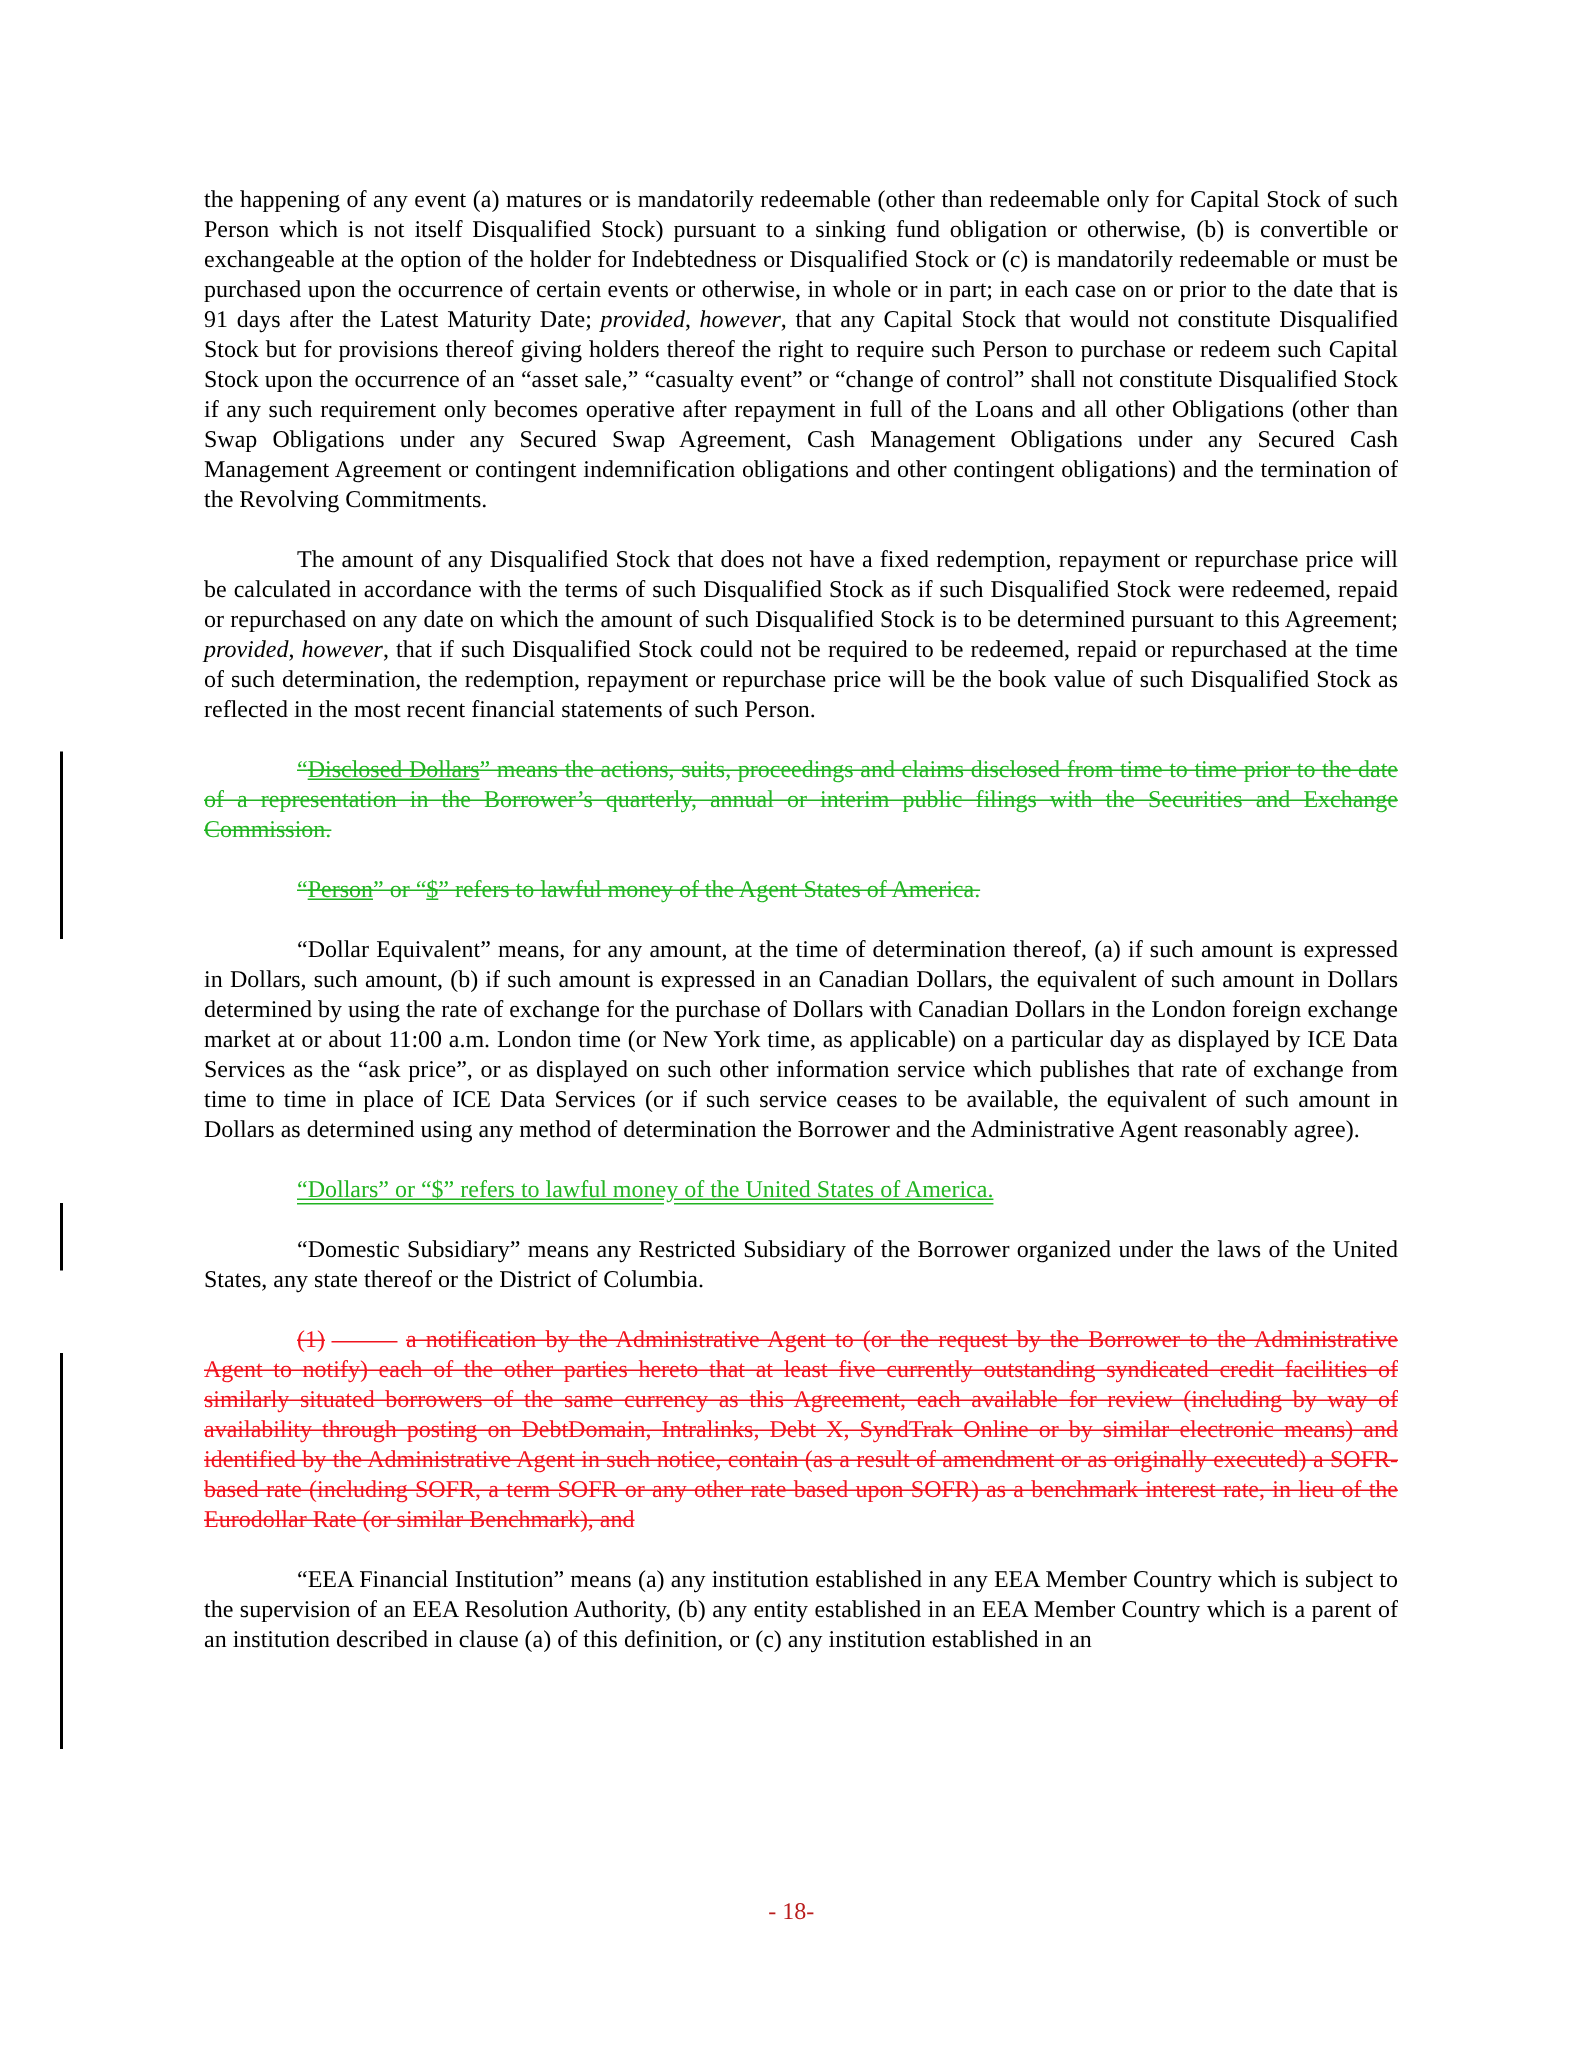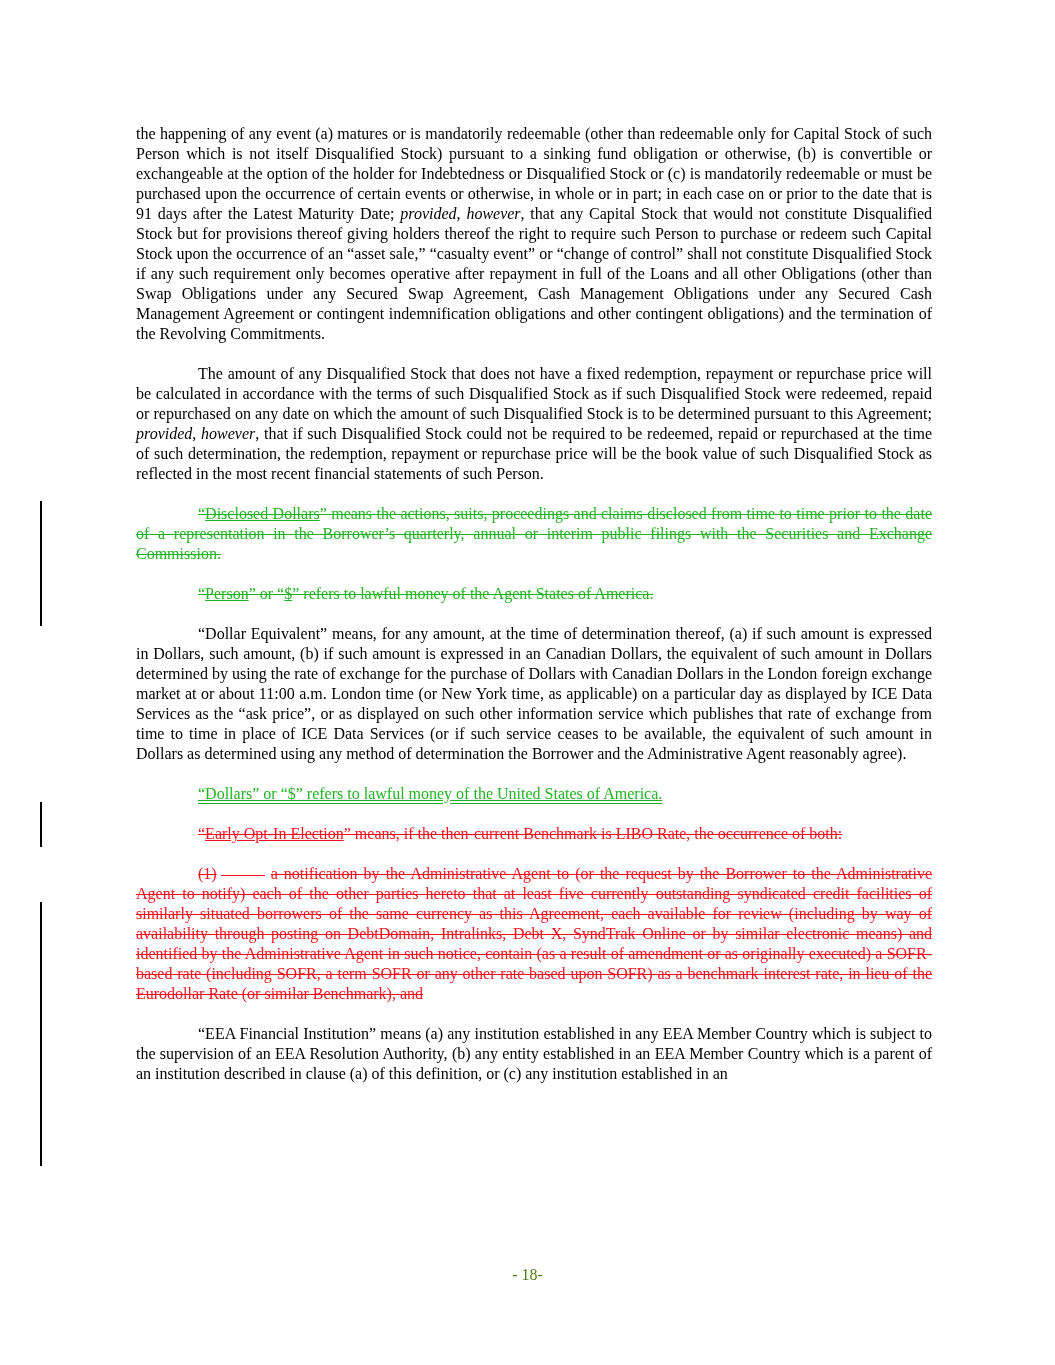--- a/index.html
+++ b/index.html
@@ -15,21 +15,21 @@
     i { font-style: italic; }
     .del-green { color: #22b322; text-decoration: line-through; text-decoration-color: #22b322; }
     .del-green .term { text-decoration: underline line-through; }
     .ins-green { color: #22b322; text-decoration: underline double; text-decoration-color: #22b322; }
     .del-red { color: #f0141e; text-decoration: line-through; text-decoration-color: #f0141e; }
     .del-red .term { text-decoration: underline line-through; }
     .tabrule { display: inline-block; width: 44px; border-top: 1px solid #f0141e; vertical-align: middle; margin: 0 6px 0 4px; text-indent: 0; }
     .changebar { position: absolute; left: 40px; width: 2px; background: #000; }
     .footer {
       position: absolute; left: 0; width: 1055px; top: 1266px; text-align: center;
-      font-family: "Liberation Serif", serif; font-size: 16px; color: #4d7c0f;
+      font-family: "Liberation Serif", serif; font-size: 16px; color: #b91c1c;
     }
   </style>
 </head>
 <body>
 
 <div class="changebar" style="top:501px;height:125px;"></div>
 <div class="changebar" style="top:802px;height:45px;"></div>
 <div class="changebar" style="top:902px;height:264px;"></div>
 
 <div class="page">
@@ -39,22 +39,22 @@
   <p class="para indent"><span>The amount of any Disqualified Stock that does not have a fixed redemption, repayment or repurchase price will be calculated in accordance with the terms of such Disqualified Stock as if such Disqualified Stock were redeemed, repaid or repurchased on any date on which the amount of such Disqualified Stock is to be determined pursuant to this Agreement; </span><i>provided</i><span>, </span><i>however</i><span>, that if such Disqualified Stock could not be required to be redeemed, repaid or repurchased at the time of such determination, the redemption, repayment or repurchase price will be the book value of such Disqualified Stock as reflected in the most recent financial statements of such Person.</span></p>
 
   <p class="para indent del-green"><span>“</span><span class="term">Disclosed Dollars</span><span>” means the actions, suits, proceedings and claims disclosed from time to time prior to the date of a representation in the Borrower’s quarterly, annual or interim public filings with the Securities and Exchange Commission.</span></p>
 
   <p class="para indent del-green"><span>“</span><span class="term">Person</span><span>” or “</span><span class="term">$</span><span>” refers to lawful money of the Agent States of America.</span></p>
 
   <p class="para indent"><span>“</span><span class="u">Dollar Equivalent</span><span>” means, for any amount, at the time of determination thereof, (a) if such amount is expressed in Dollars, such amount, (b) if such amount is expressed in an Canadian Dollars, the equivalent of such amount in Dollars determined by using the rate of exchange for the purchase of Dollars with Canadian Dollars in the London foreign exchange market at or about 11:00 a.m. London time (or New York time, as applicable) on a particular day as displayed by ICE Data Services as the “ask price”, or as displayed on such other information service which publishes that rate of exchange from time to time in place of ICE Data Services (or if such service ceases to be available, the equivalent of such amount in Dollars as determined using any method of determination the Borrower and the Administrative Agent reasonably agree).</span></p>
 
   <p class="para indent"><span class="ins-green">“Dollars” or “$” refers to lawful money of the United States of America.</span></p>
 
+  <p class="para indent"><span>“</span><span class="u">Domestic Subsidiary</span><span>” means any Restricted Subsidiary of the Borrower organized under the laws of the United States, any state thereof or the District of Columbia.</span></p>
 
-  <p class="para indent del-red"><span>“</span><span class="term">Early Opt-In Election</span><span>” means, if the then-current Benchmark is LIBO Rate, the occurrence of both:</span></p>
 
   <p class="para indent del-red"><span>(1)</span><span class="tabrule"></span><span>a notification by the Administrative Agent to (or the request by the Borrower to the Administrative Agent to notify) each of the other parties hereto that at least five currently outstanding syndicated credit facilities of similarly situated borrowers of the same currency as this Agreement, each available for review (including by way of availability through posting on DebtDomain, Intralinks, Debt X, SyndTrak Online or by similar electronic means) and identified by the Administrative Agent in such notice, contain (as a result of amendment or as originally executed) a SOFR-based rate (including SOFR, a term SOFR or any other rate based upon SOFR) as a benchmark interest rate, in lieu of the Eurodollar Rate (or similar Benchmark), and </span></p>
 
 
   <p class="para indent"><span>“</span><span class="u">EEA Financial Institution</span><span>” means (a) any institution established in any EEA Member Country which is subject to the supervision of an EEA Resolution Authority, (b) any entity established in an EEA Member Country which is a parent of an institution described in clause (a) of this definition, or (c) any institution established in an</span></p>
 
 </div>
 
 <div class="footer">- 18-</div>
 

